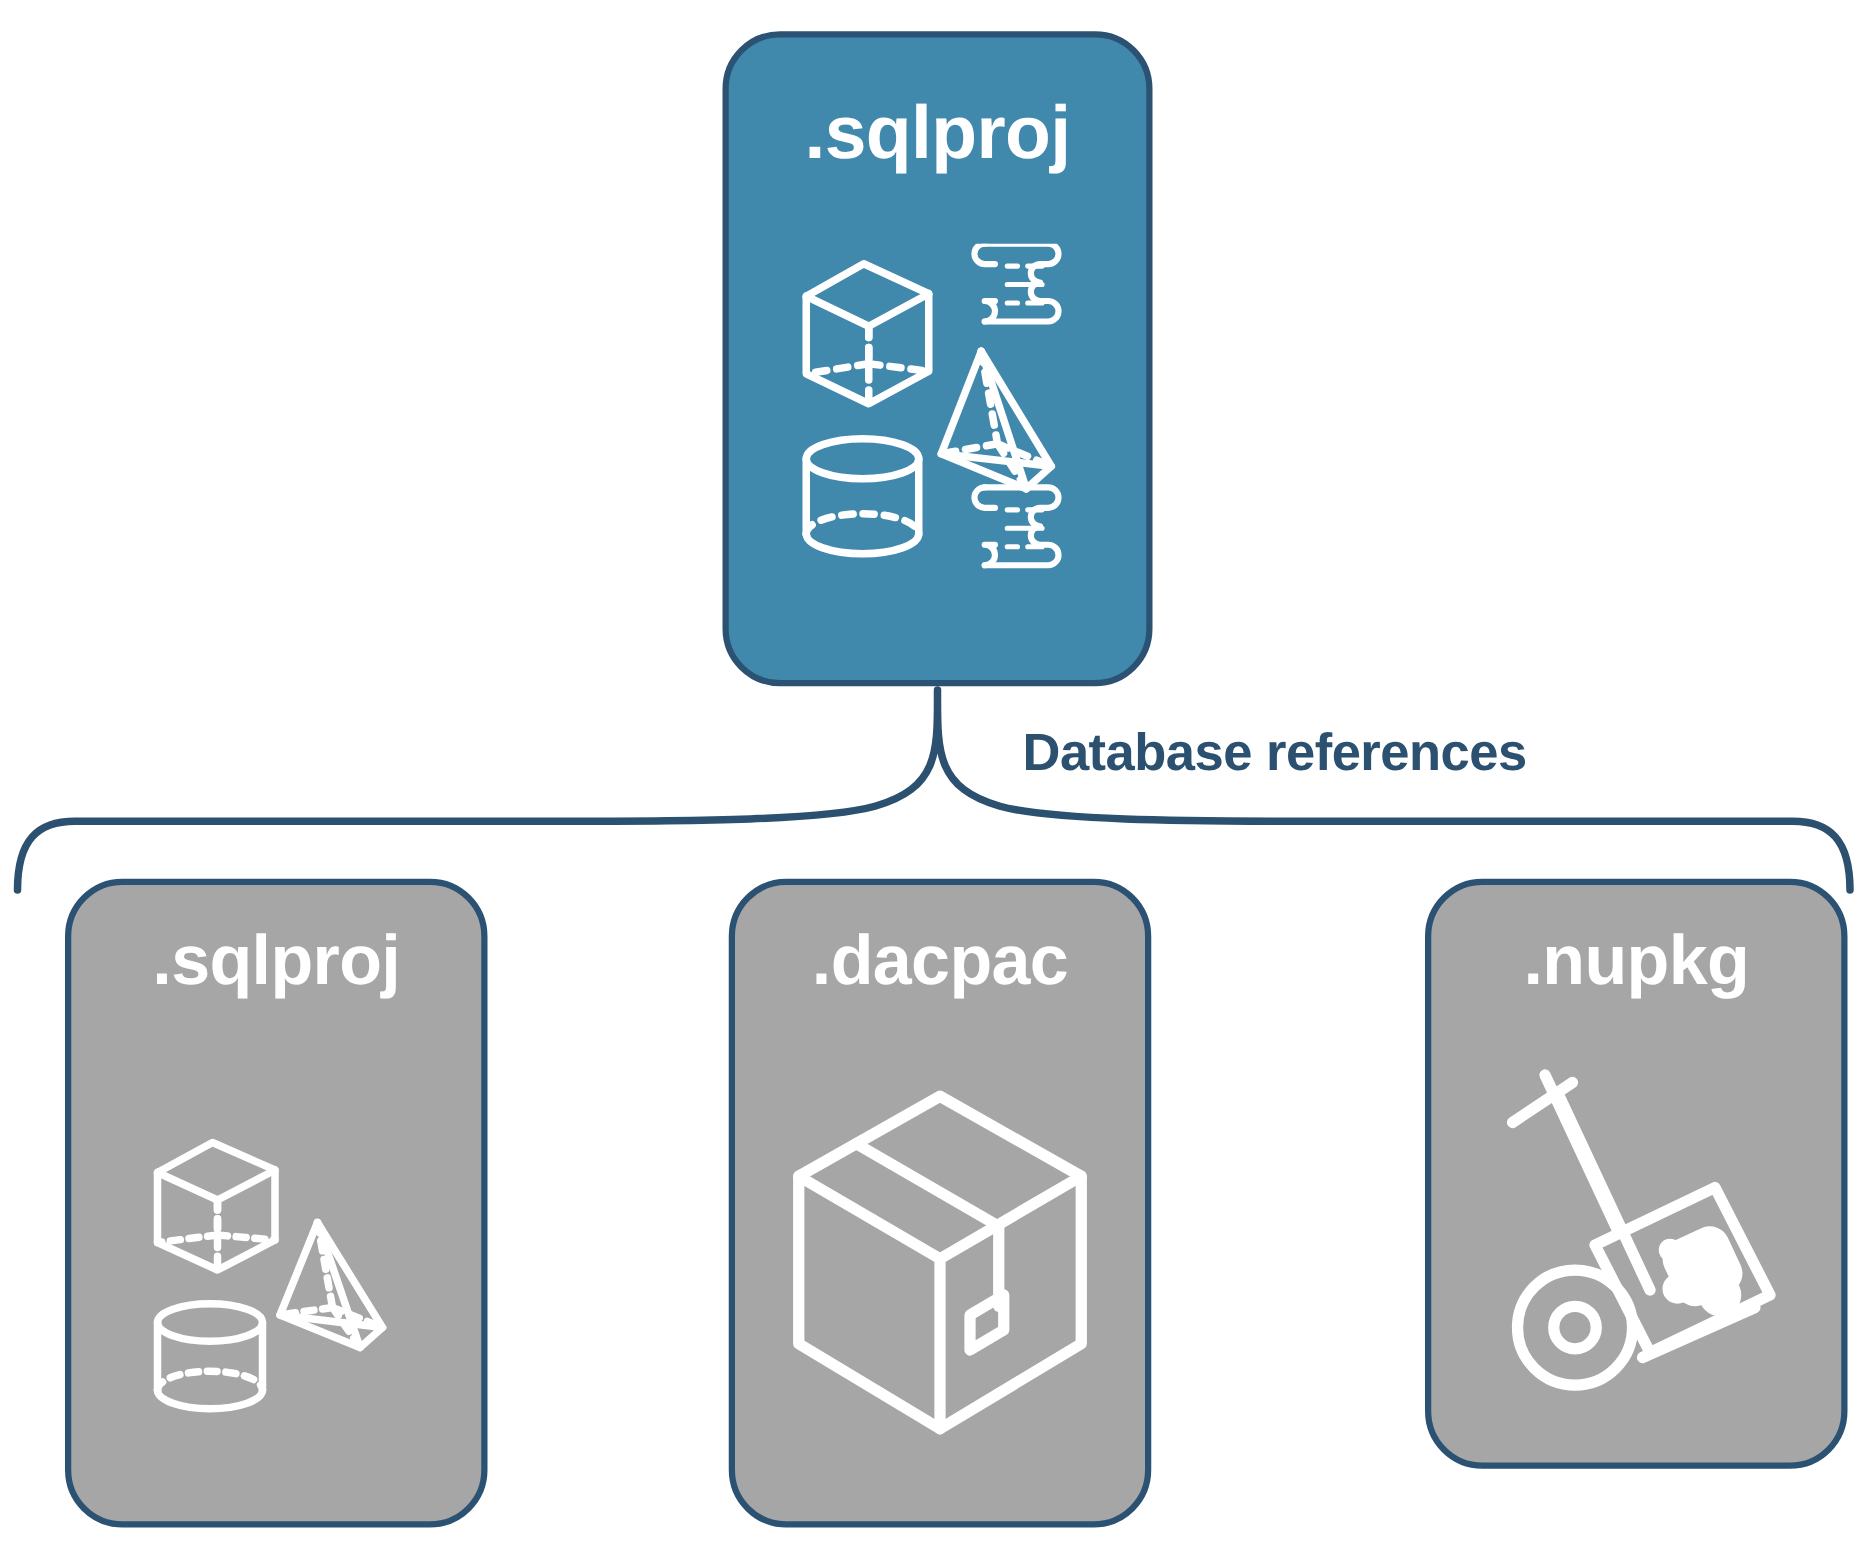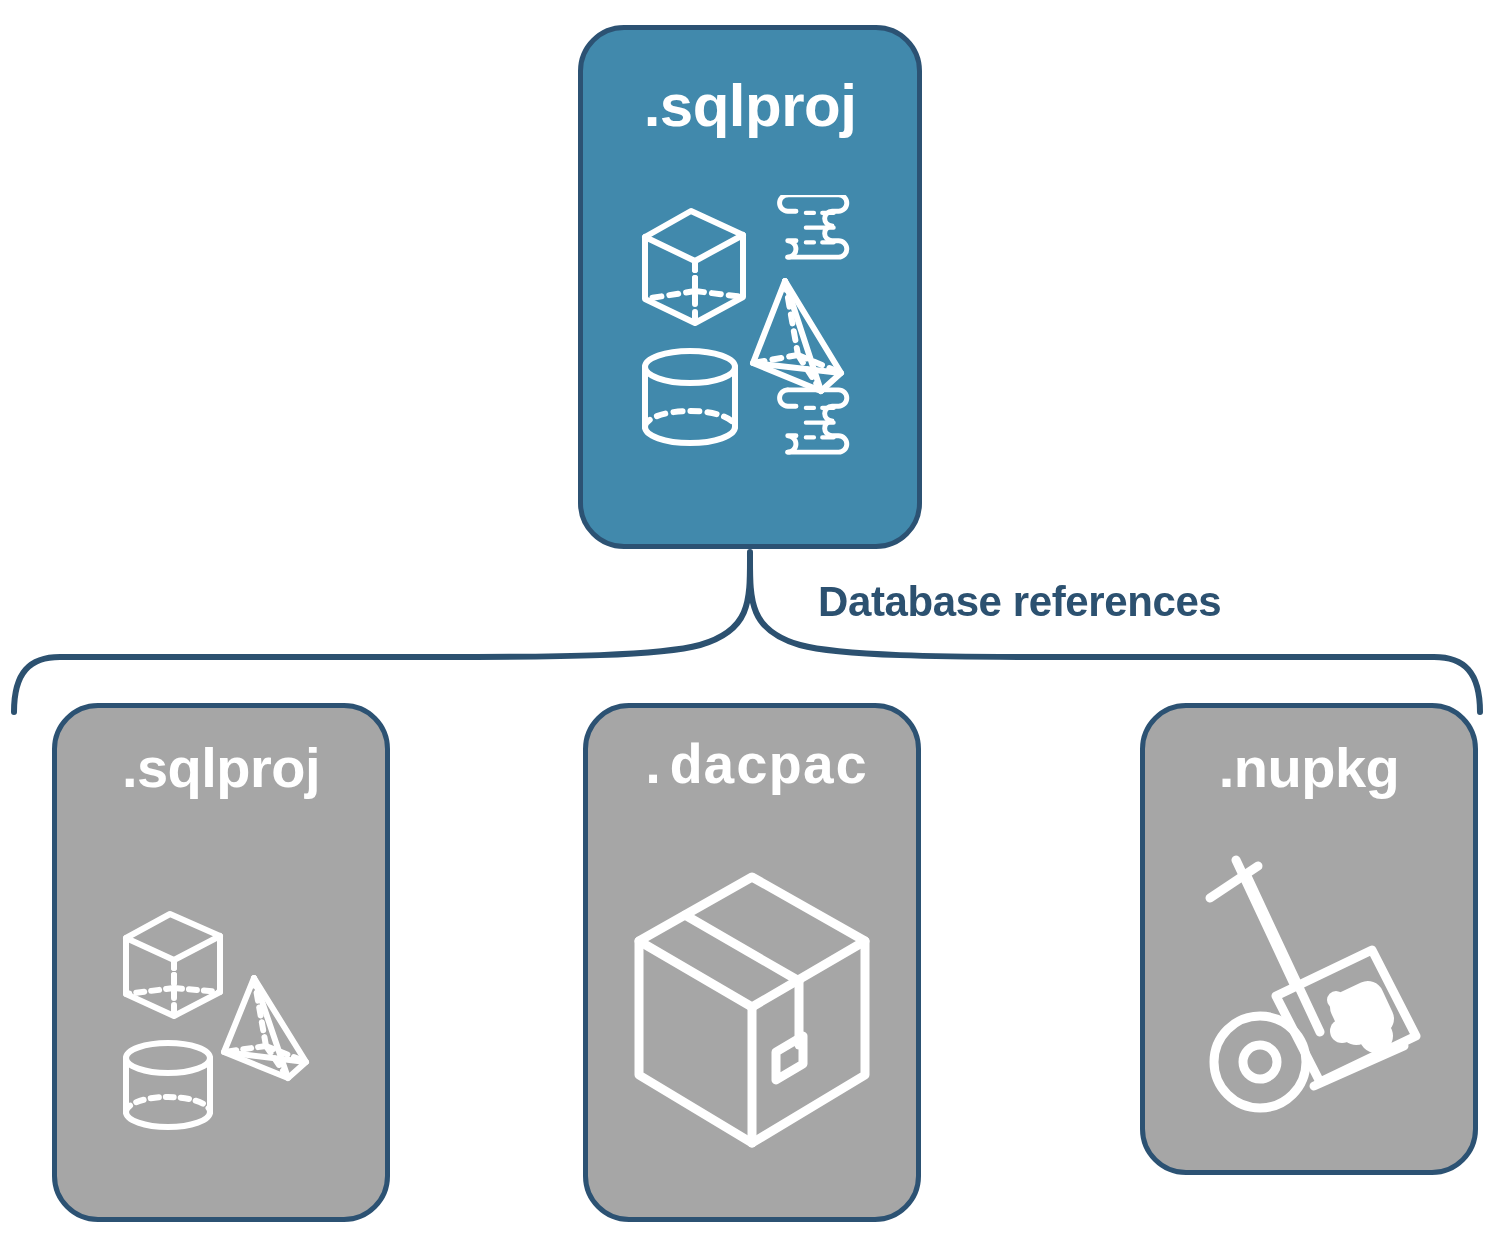--- a/index.html
+++ b/index.html
@@ -164,21 +164,21 @@
           <ellipse cx="52" cy="152" rx="42" ry="15"></ellipse>
           <path d="M10 152 L10 206"></path>
           <path d="M94 152 L94 206"></path>
           <path d="M10 206 A42 15 0 0 0 94 206"></path>
           <path d="M10 206 A42 15 0 0 1 94 206" stroke-dasharray="8 7"></path>
         </g>
       </svg>
     </div>
   </div>
 
-  <div class="node gray" style="left:583px; top:703px; width:338px; height:519px;font-family:Liberation Mono, monospace;">
+  <div class="node gray" style="left:583px; top:703px; width:338px; height:519px;">
     <div class="node-label">.dacpac</div>
     <div class="icon-area">
       <svg width="250" height="290" viewBox="0 0 250 290" fill="none" stroke="#ffffff" stroke-width="9" stroke-linecap="round" stroke-linejoin="round" style="margin-top:10px;">
         <path d="M125 10 L238 74 L238 208 L125 276 L12 208 L12 74 Z"></path>
         <path d="M12 74 L125 140 L238 74"></path>
         <path d="M125 140 L125 276"></path>
         <path d="M58 48 L172 114"></path>
         <path d="M172 114 L172 178"></path>
         <path d="M149 185 L176 169 L176 197 L149 213 Z"></path>
       </svg>

